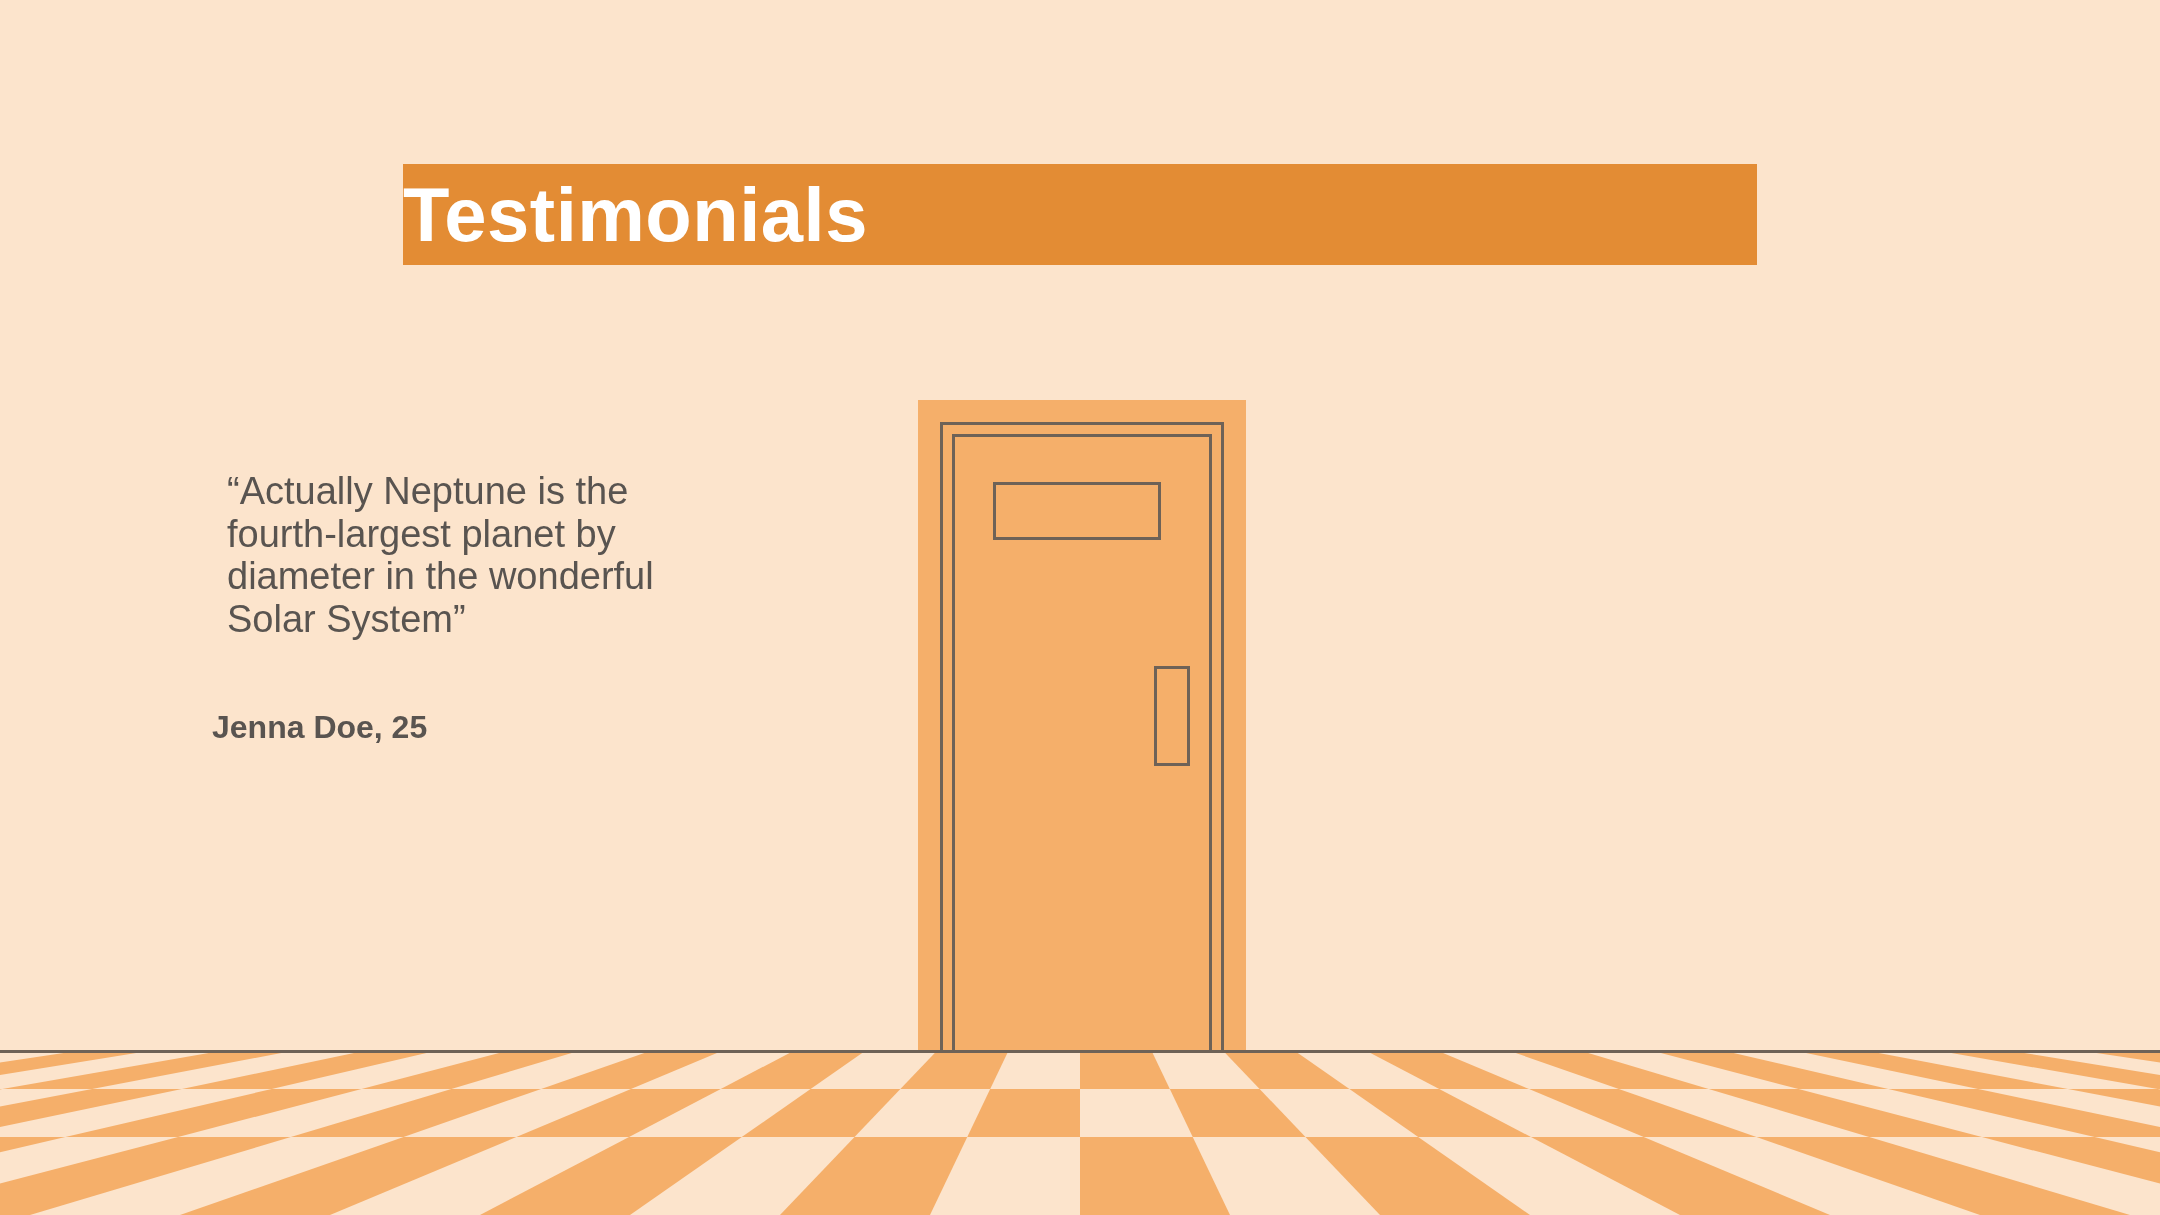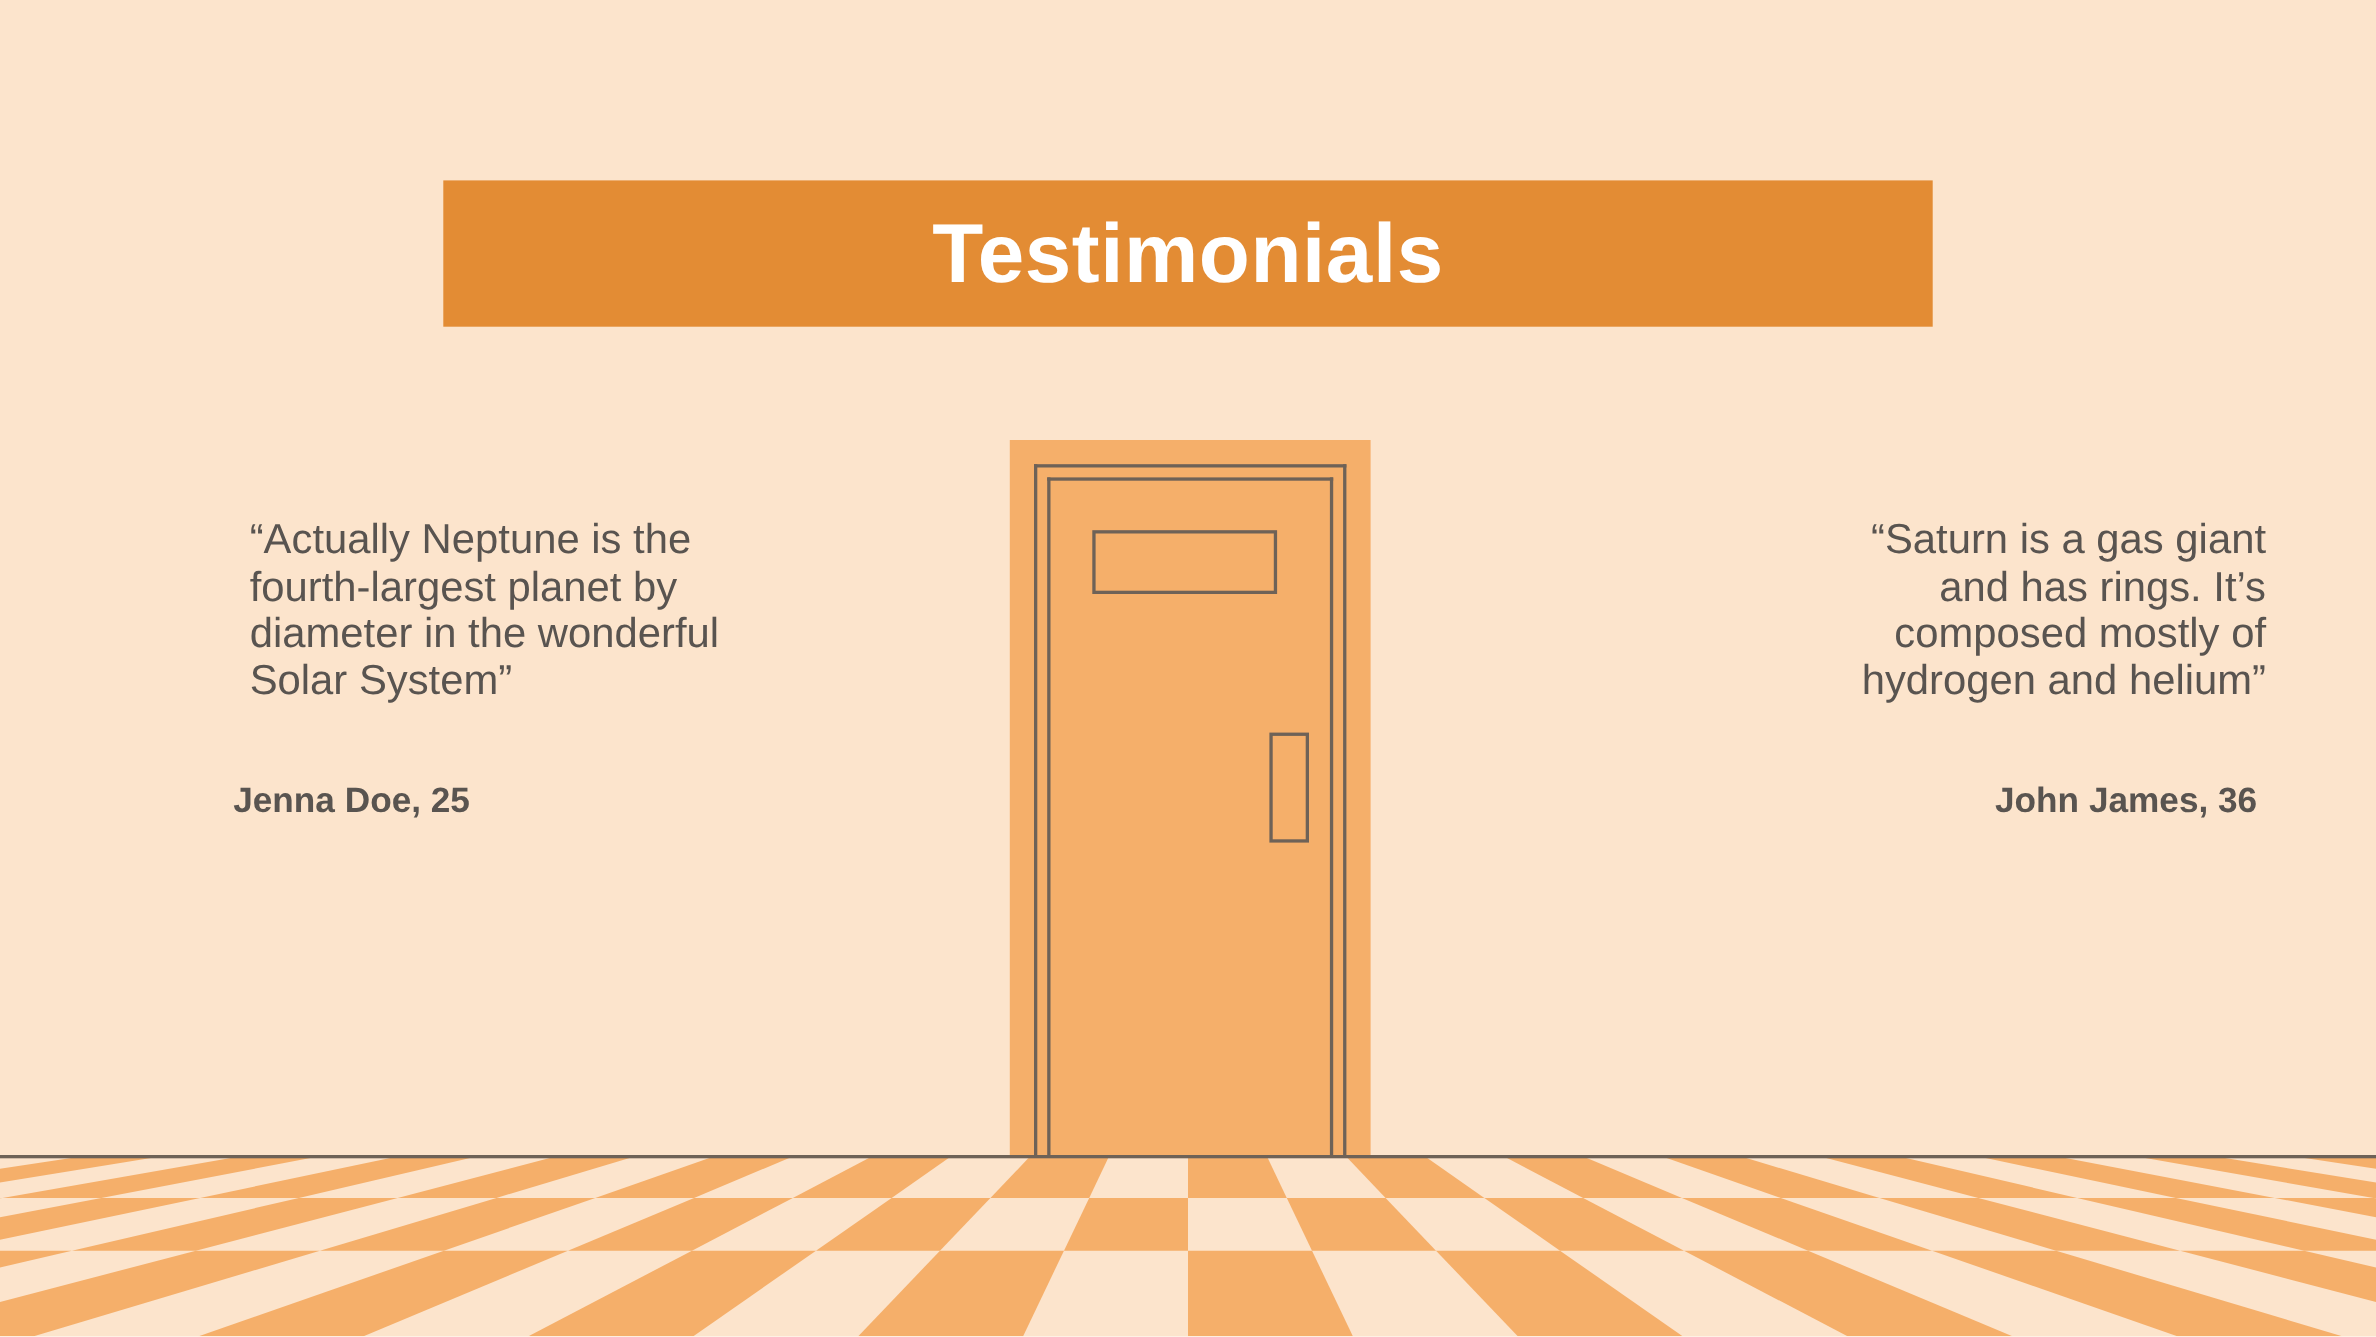--- a/index.html
+++ b/index.html
@@ -102,25 +102,24 @@
     border: 3px solid #6E6257;
     box-sizing: border-box;
   }
 
   
   .title-banner {
     position: absolute;
     left: 403px;
     top: 164px;
     width: 1354px;
-    height: 133px;
+    height: 101px;
     background: #E38C34;
     display: flex;
     align-items: center;
-    justify-content: center;
   }
   .title-text {
     color: #FFFFFF;
     font-size: 76px;
     font-weight: bold;
     letter-spacing: 0.5px;
     line-height: 1;
     font-family: "Liberation Sans", sans-serif;
   }
 
@@ -224,21 +223,14 @@
   </div>
 
   <div class="testimonial left">
     <span class="quote-text">“Actually Neptune is the
 fourth-largest planet by
 diameter in the wonderful
 Solar System”</span>
     <span class="attribution">Jenna Doe, 25</span>
   </div>
 
-  <div class="testimonial right">
-    <span class="quote-text">“Saturn is a gas giant
-and has rings. It’s
-composed mostly of
-hydrogen and helium”</span>
-    <span class="attribution">John James, 36</span>
-  </div>
 
 </div>
 
 </body></html>

